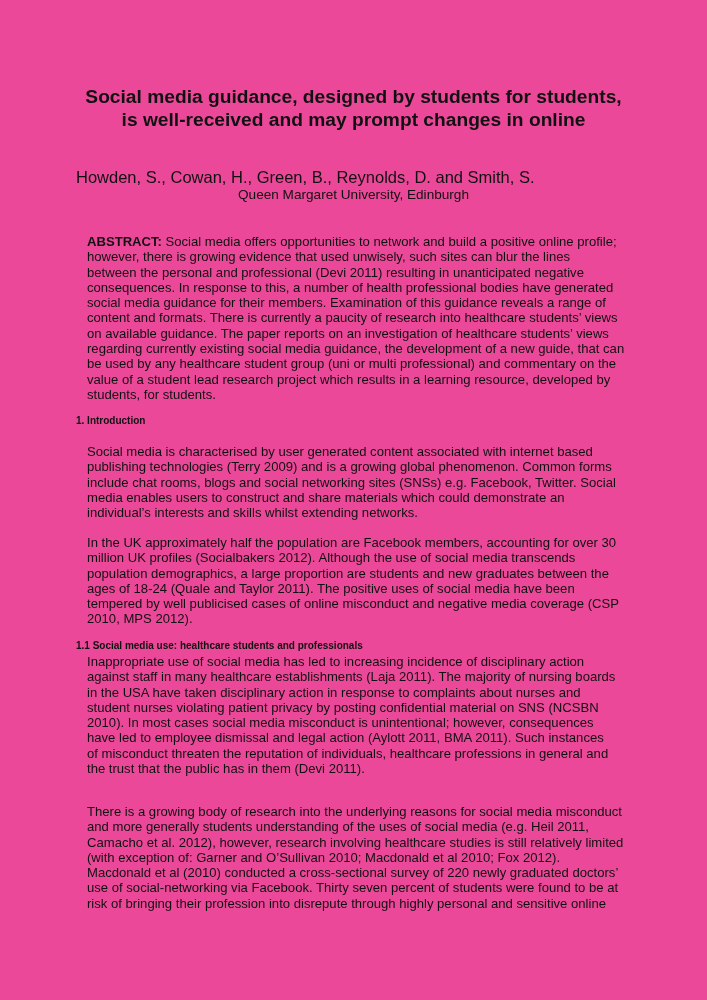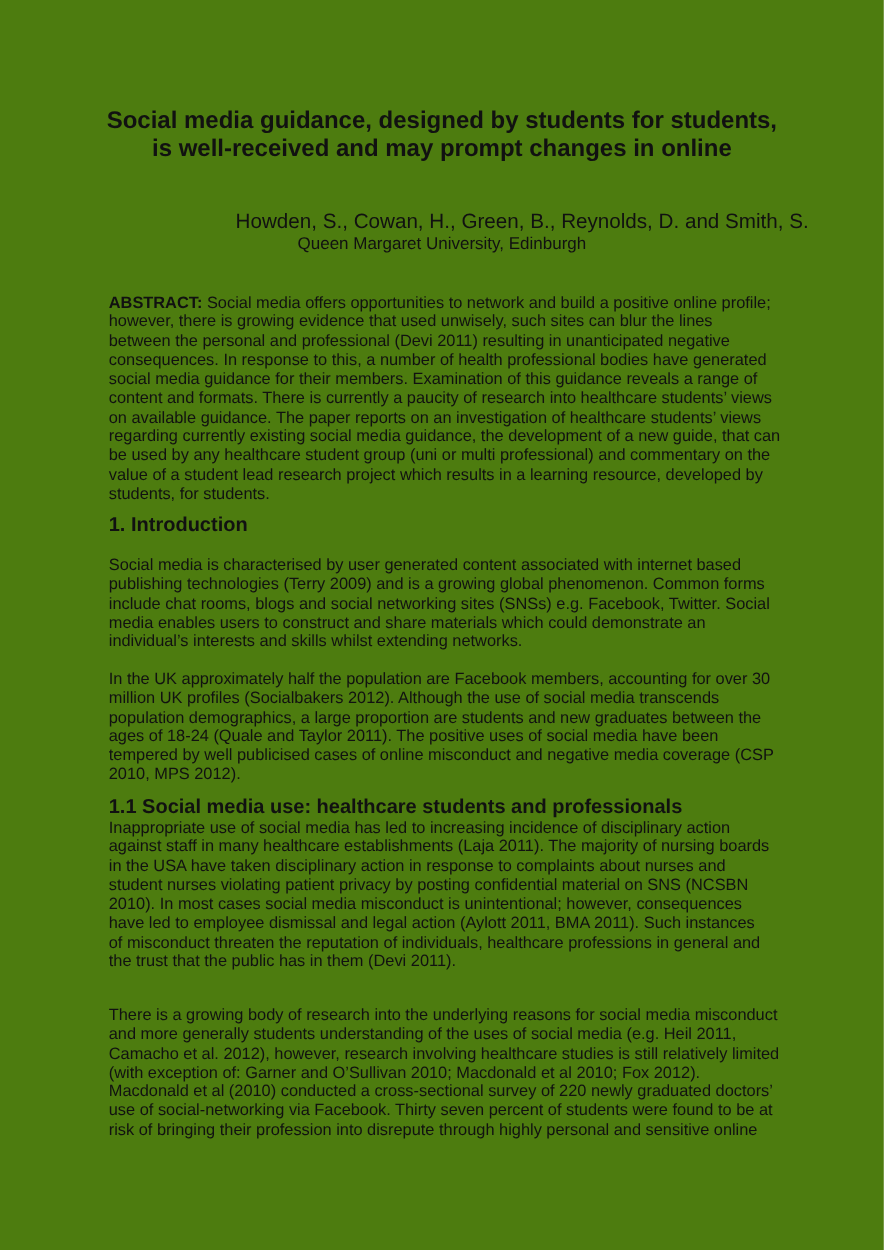--- a/index.html
+++ b/index.html
@@ -1,29 +1,29 @@
 <!DOCTYPE html>
 <html><head>
 <meta charset="utf-8">
 <style>
   html, body { margin: 0; padding: 0; background: #ffffff; }
   body { width: 707px; height: 1000px; position: relative; overflow: hidden; color: #111; }
-  .page { position: absolute; left: 0; top: 0; width: 707px; height: 1000px; background: #4d7c0f; }
+  .page { position: absolute; left: 0; top: 0; width: 707px; height: 1000px; background: #ec4899; }
   .title { position: absolute; left: 60px; width: 587px; top: 86px; text-align: center;
     font-family: "Liberation Sans", sans-serif; font-weight: bold; font-size: 19.2px; line-height: 22.5px; }
   .title div { white-space: nowrap; }
-  .authors { position: absolute; left: 60px; width: 587px; top: 167px; text-align: right;
+  .authors { position: absolute; left: 76px; width: 587px; top: 167px; text-align: left;
     font-family: "Liberation Sans", sans-serif; font-size: 16.5px; line-height: 20px; white-space: nowrap; }
   .affil { position: absolute; left: 60px; width: 587px; top: 187px; text-align: center;
     font-family: "Liberation Sans", sans-serif; font-size: 13.6px; line-height: 16px; white-space: nowrap; }
   .block { position: absolute; left: 87px; width: 560px;
     font-family: "Liberation Sans", sans-serif; font-size: 13.1px; line-height: 15.3px; }
   .block .ln { white-space: nowrap; height: 15.3px; }
-  .heading { position: absolute; left: 87px; font-family: "Liberation Sans", sans-serif;
-    font-weight: bold; font-size: 16px; line-height: 15.3px; white-space: nowrap; }
+  .heading { position: absolute; left: 76px; font-family: "Liberation Sans", sans-serif;
+    font-weight: bold; font-size: 10px; line-height: 15.3px; white-space: nowrap; }
   .b { font-weight: bold; }
 </style>
 </head>
 <body>
 
 <div class="page">
 
   <div class="title">
     <div>Social media guidance, designed by students for students,</div>
     <div>is well-received and may prompt changes in online</div>

